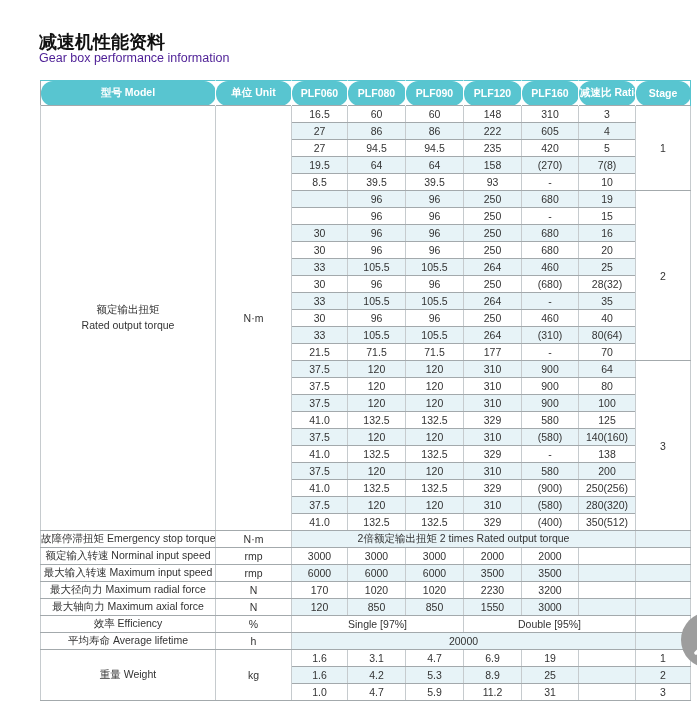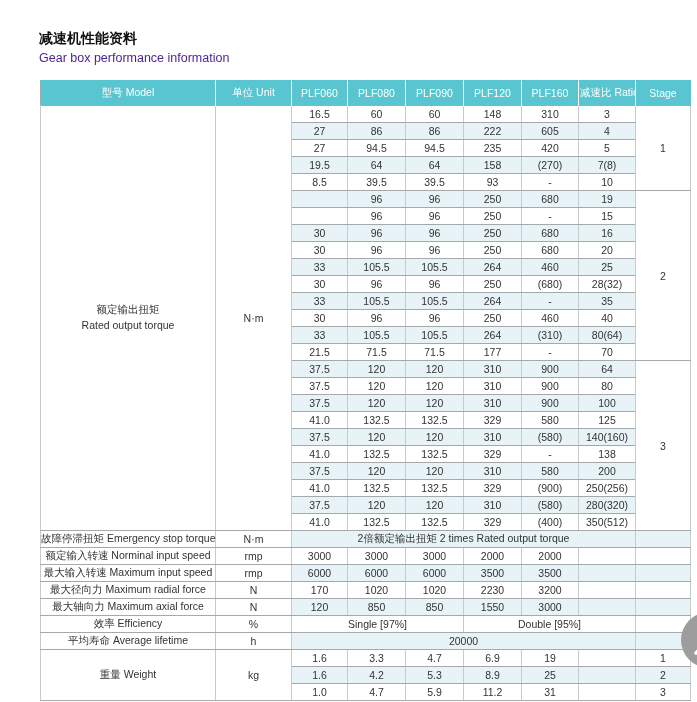--- a/index.html
+++ b/index.html
@@ -1,32 +1,32 @@
 <!DOCTYPE html>
 <html><head>
 <meta charset="utf-8">
 <style>
   html,body{margin:0;padding:0;}
   body{
     width:697px;height:702px;background:#ffffff;position:relative;overflow:hidden;
     font-family:"Liberation Sans","DejaVu Sans",sans-serif;
     -webkit-font-smoothing:antialiased;
   }
-  .page-title{position:absolute;left:39px;top:30px;font-size:14px;font-weight:bold;color:#111;}
+  .page-title{position:absolute;left:39px;top:30px;font-size:18px;font-weight:bold;color:#111;}
   .page-subtitle{position:absolute;left:39px;top:51px;font-size:12.5px;color:#4c1d95;}
 
   table.perf{
     position:absolute;left:40px;top:80px;width:650px;height:608px;
     border-collapse:collapse;table-layout:fixed;
   }
   table.perf th{
-    background:var(--header-bg,#58c5d0);color:#fff;font-weight:normal;font-size:10.5px;
+    background:var(--header-bg,#58c5d0);color:#fff;font-weight:bold;font-size:10.5px;
     height:22px;border-right:1px solid rgba(255,255,255,.55);
     border-top:1px solid var(--header-bg,#58c5d0);
-    overflow:hidden;white-space:nowrap;
+    overflow:hidden;white-space:nowrap;border-radius:12px;
   }
   table.perf th:last-child{border-right:1px solid var(--header-bg,#58c5d0);}
   table.perf td{
     border-top:1px solid #a3a9ac;border-bottom:1px solid #a3a9ac;
     border-left:1px solid #c6cbce;border-right:1px solid #c6cbce;
     font-size:10.5px;color:#333;text-align:center;vertical-align:middle;
     padding:0;background:#fff;overflow:hidden;white-space:nowrap;height:16px;
   }
   table.perf{border:1px solid #a3a9ac;}
   tr.alt td.val{background:var(--row-tint,#e7f3f7);}
@@ -341,21 +341,21 @@
       <tr class="alt">
         <td class="plain label-left">平均寿命 Average lifetime</td>
         <td class="plain unit-c">h</td>
         <td class="val" colspan="6">20000</td>
         <td class="val"></td>
       </tr>
       <tr>
         <td class="plain label-left" rowspan="3">重量 Weight</td>
         <td class="plain unit-c" rowspan="3">kg</td>
         <td class="val">1.6</td>
-        <td class="val">3.3</td>
+        <td class="val">3.1</td>
         <td class="val">4.7</td>
         <td class="val">6.9</td>
         <td class="val">19</td>
         <td class="val"></td>
         <td class="val">1</td>
       </tr>
       <tr class="alt">
         <td class="val">1.6</td>
         <td class="val">4.2</td>
         <td class="val">5.3</td>

